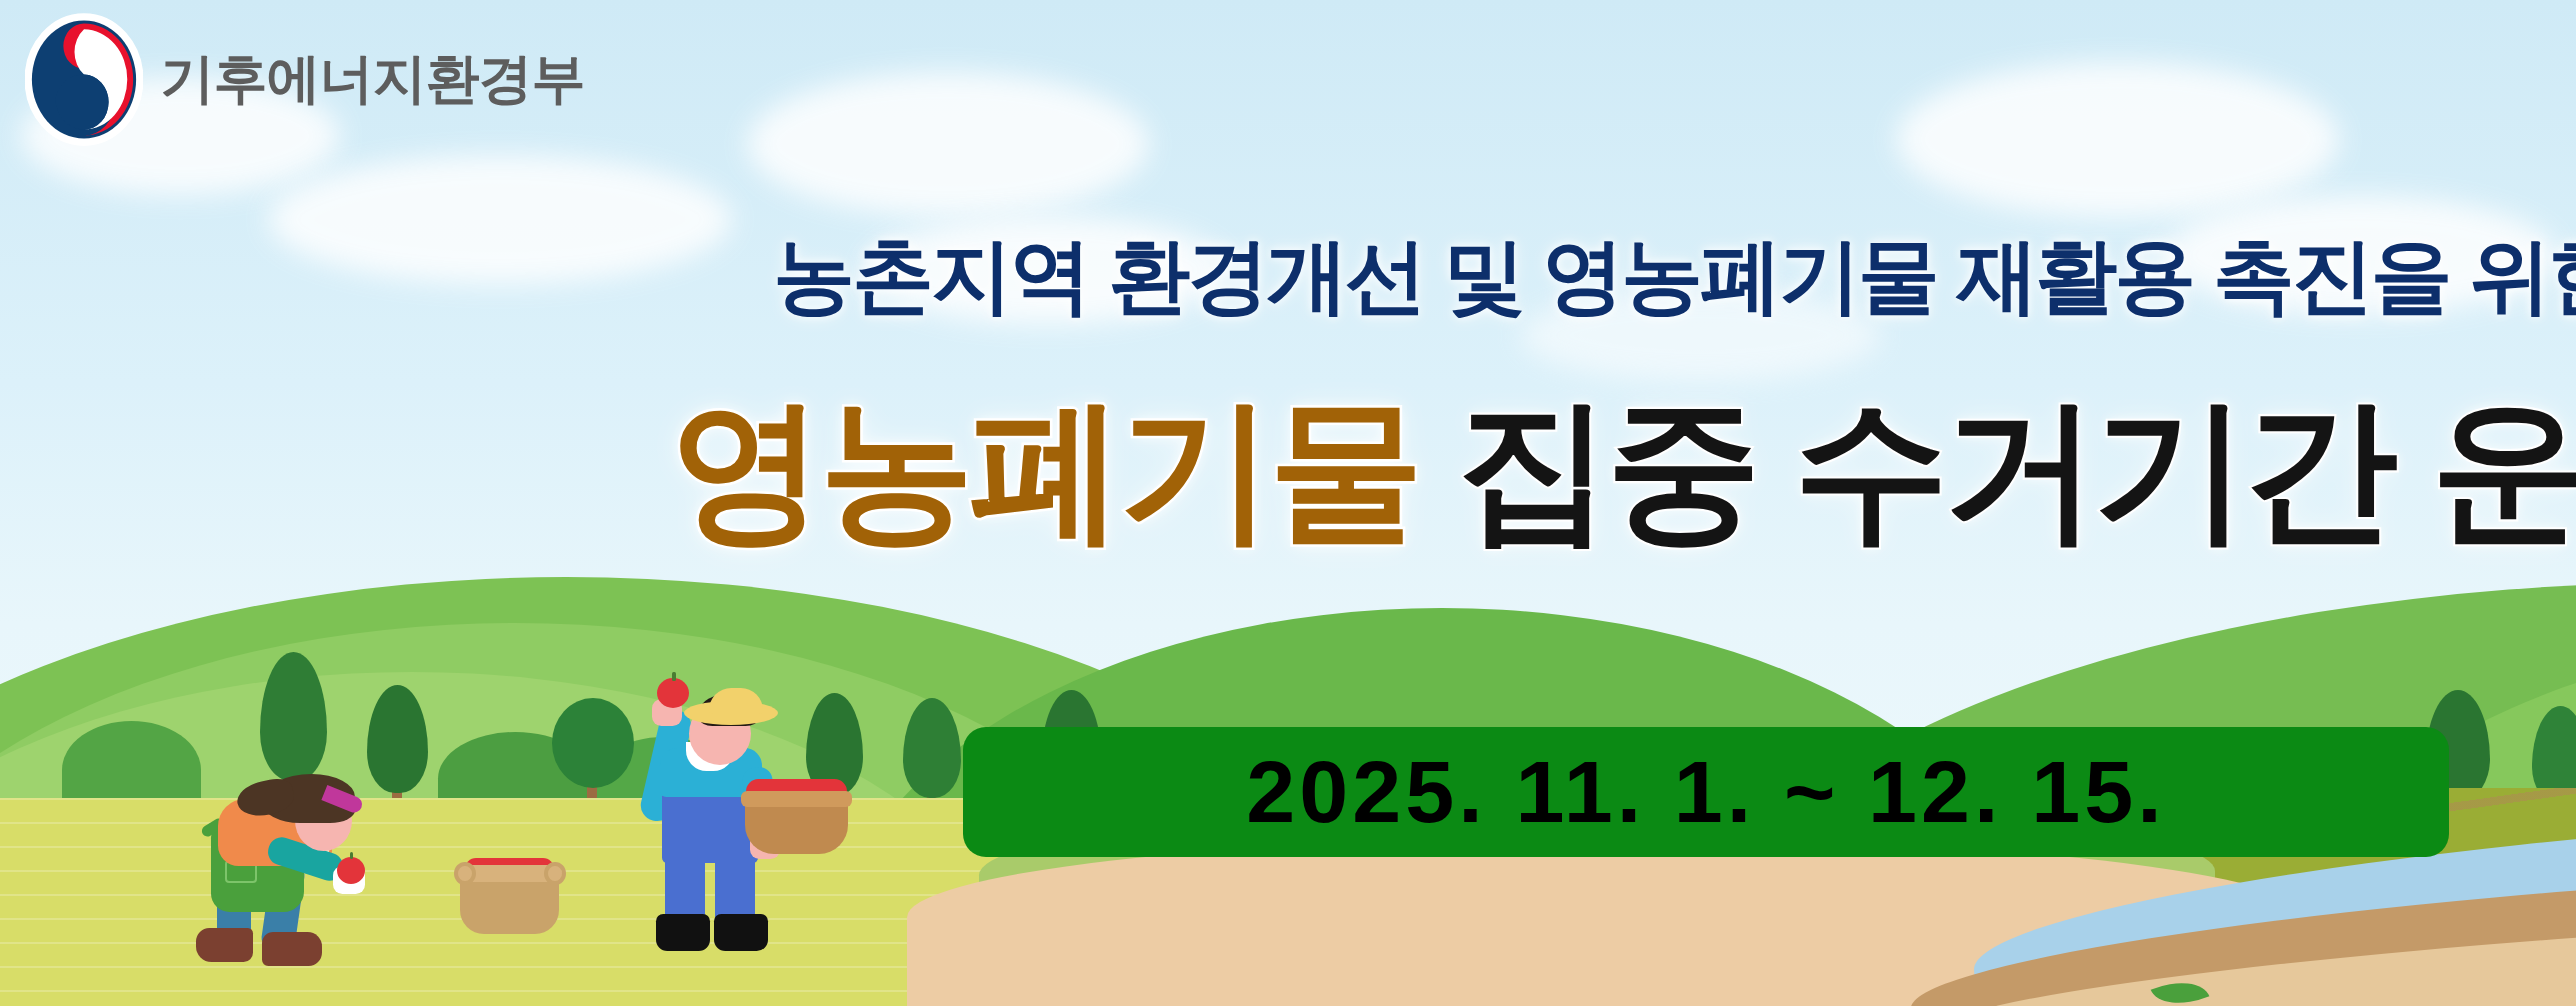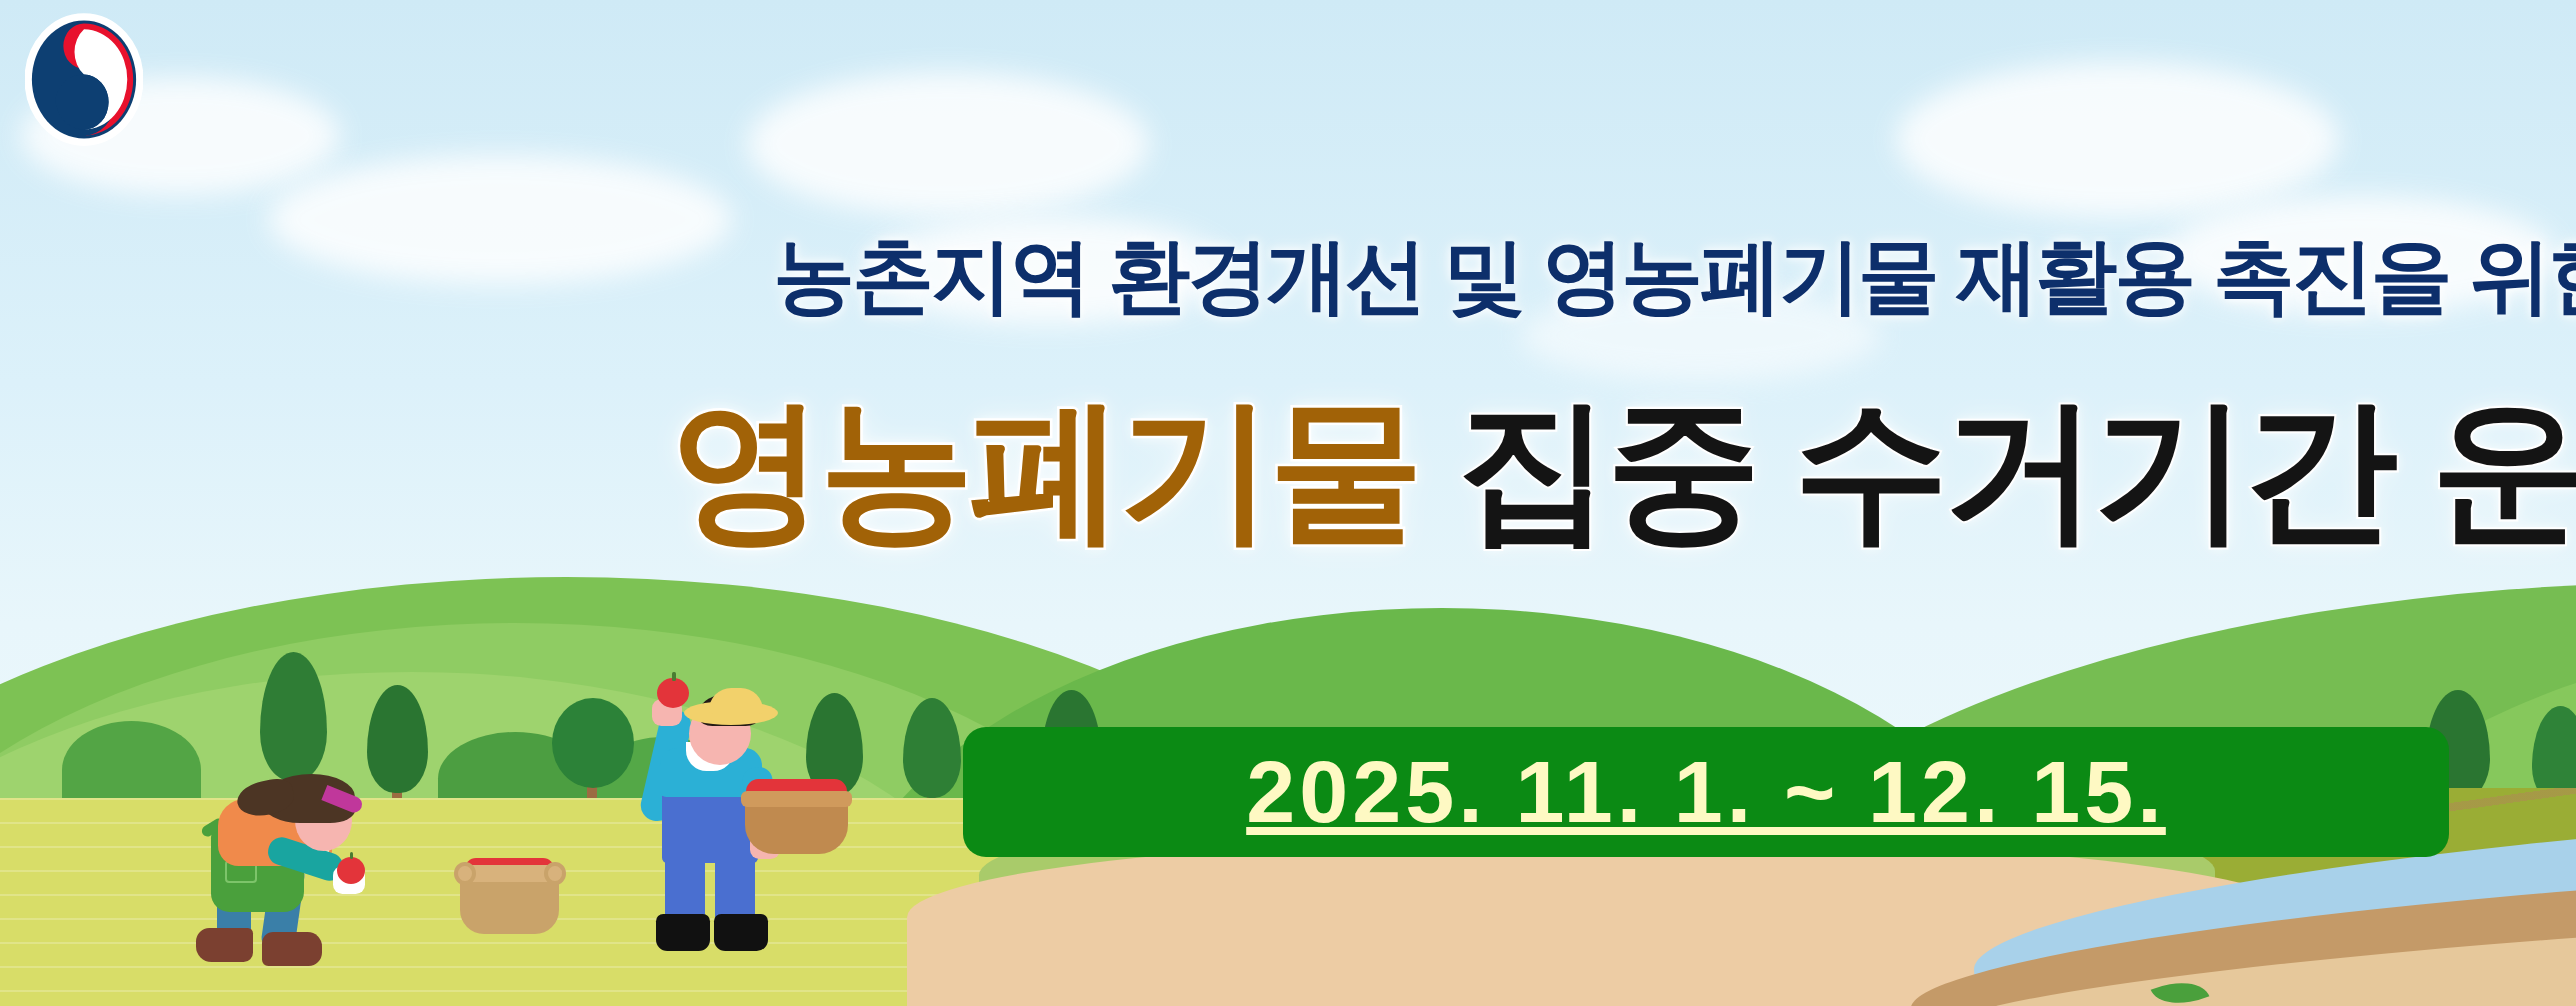--- a/index.html
+++ b/index.html
@@ -99,27 +99,26 @@
   
   #date-badge {
     position:absolute;
     left:963px; top:727px;
     width:1486px; height:130px;
     background:#0b8a14;
     border-radius:23px;
     display:flex; align-items:center; justify-content:center;
   }
   #date-text {
-    color:#fef9c3;
+    color:#000000;
     font-size:88px;
     font-weight:700;
     letter-spacing:4.1px;
     white-space:nowrap;
     font-family:"Liberation Sans","DejaVu Sans",sans-serif;
-    text-decoration:underline;
   }
 
   
   .part { position:absolute; }
 </style>
 </head>
 <body>
 
 <div id="banner">
 
@@ -264,20 +263,21 @@
 
   <div id="logo-moe">
     <svg width="118" height="133" viewBox="0 0 120 134">
       <ellipse cx="60" cy="67" rx="58" ry="65" fill="#ffffff"></ellipse>
       <ellipse cx="60" cy="67" rx="53" ry="60" fill="#0d3f72"></ellipse>
       <path d="M60 10 A50 57 0 0 1 60 124 A31 34 0 0 0 60 56 A21 23 0 0 1 60 10 Z" fill="#e8112d"></path>
       <path d="M60 16 A44 51 0 0 1 60 118 A25 28 0 0 0 60 62 A27 30 0 0 1 60 16 Z" fill="#ffffff"></path>
       <path d="M60 62 A25 28 0 0 1 60 118 A29 32 0 0 1 31 86 A29 32 0 0 1 60 62 Z" fill="#0d3f72"></path>
       <ellipse cx="60" cy="67" rx="58" ry="65" fill="none" stroke="#ffffff" stroke-width="5"></ellipse>
     </svg>
+    <span class="logo-text">기후에너지환경부</span>
   </div>
 
   <div id="subtitle">농촌지역 환경개선 및 영농폐기물 재활용 촉진을 위한</div>
 
   <div id="title-row">
     <span class="green">영농폐기물 </span><span class="black">집중 수거기간 운영</span>
   </div>
 
   <div id="date-badge">
     <span id="date-text">2025. 11. 1. ~ 12. 15.</span>

